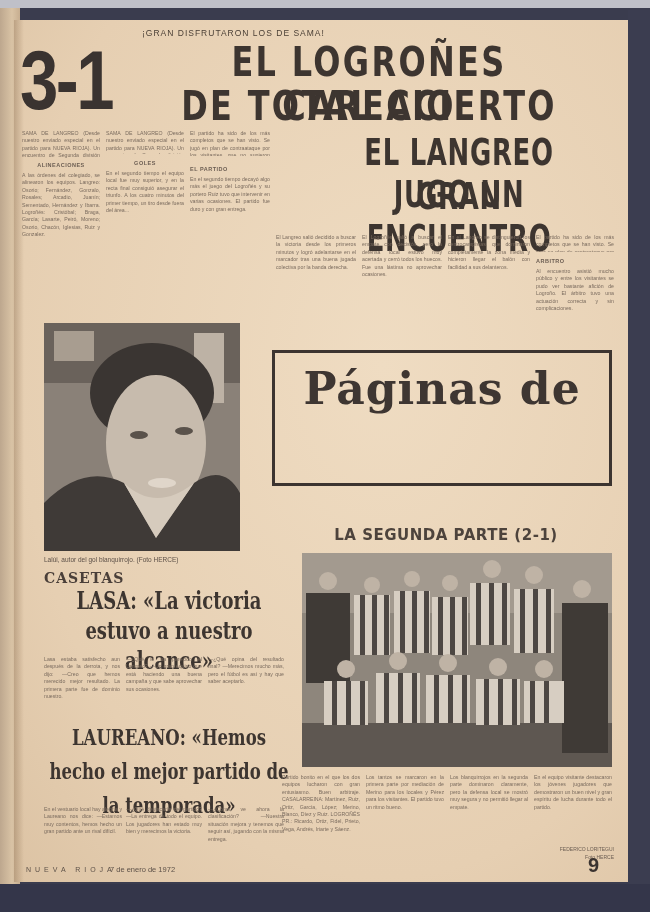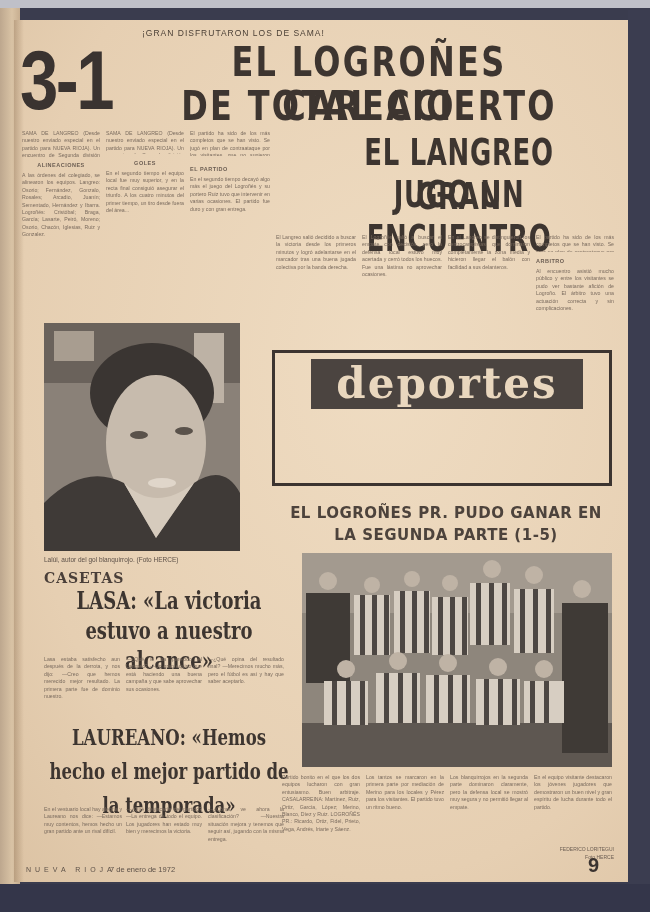--- a/index.html
+++ b/index.html
@@ -93,25 +93,24 @@
   <div class="abs body-col" style="left:112px;top:636px;width:76px;height:58px;">—¿Qué le ha parecido el Langreo? —Un gran equipo que está haciendo una buena campaña y que sabe aprovechar sus ocasiones.</div>
   <div class="abs body-col" style="left:194px;top:636px;width:76px;height:42px;">—¿Qué opina del resultado final? —Merecimos mucho más, pero el fútbol es así y hay que saber aceptarlo.</div>
 
   <div class="abs quote-head" style="left:-20px;top:700px;width:350px;font-size:23px;line-height:34px;">LAUREANO: «Hemos hecho el mejor partido de la temporada»</div>
 
   <div class="abs body-col" style="left:30px;top:786px;width:78px;height:56px;">En el vestuario local hay alegría y Laureano nos dice: —Estamos muy contentos, hemos hecho un gran partido ante un rival difícil.</div>
   <div class="abs body-col" style="left:112px;top:786px;width:76px;height:56px;">—¿Qué destacaría del partido? —La entrega de todo el equipo. Los jugadores han estado muy bien y merecimos la victoria.</div>
   <div class="abs body-col" style="left:194px;top:786px;width:76px;height:42px;">—¿Cómo ve ahora la clasificación? —Nuestra situación mejora y tenemos que seguir así, jugando con la misma entrega.</div>
 
   <div class="abs box" style="left:258px;top:330px;width:334px;height:130px;">
-    <div class="masthead-bar" style="margin:6px 26px 0 36px;">deportes</div>
+    <div class="masthead-top" style="margin-top:10px;">Páginas de</div>
   </div>
 
-  <div class="abs sub-headline" style="left:262px;top:482px;width:340px;">EL LOGROÑES PR. PUDO GANAR EN</div>
-  <div class="abs sub-headline" style="left:262px;top:504px;width:340px;">LA SEGUNDA PARTE (1-5)</div>
+  <div class="abs sub-headline" style="left:262px;top:504px;width:340px;">LA SEGUNDA PARTE (2-1)</div>
 
   <div class="abs photo" style="left:288px;top:533px;width:310px;height:214px;">
     <svg width="310" height="214" viewBox="0 0 310 214">
       <rect width="310" height="214" fill="#8e867c"></rect>
       <rect width="310" height="60" fill="#a39a8f"></rect>
       <rect y="170" width="310" height="44" fill="#5e5751"></rect>
       <g fill="#3f3a36">
         <rect x="4" y="40" width="44" height="90"></rect>
         <rect x="260" y="50" width="46" height="150"></rect>
       </g>

